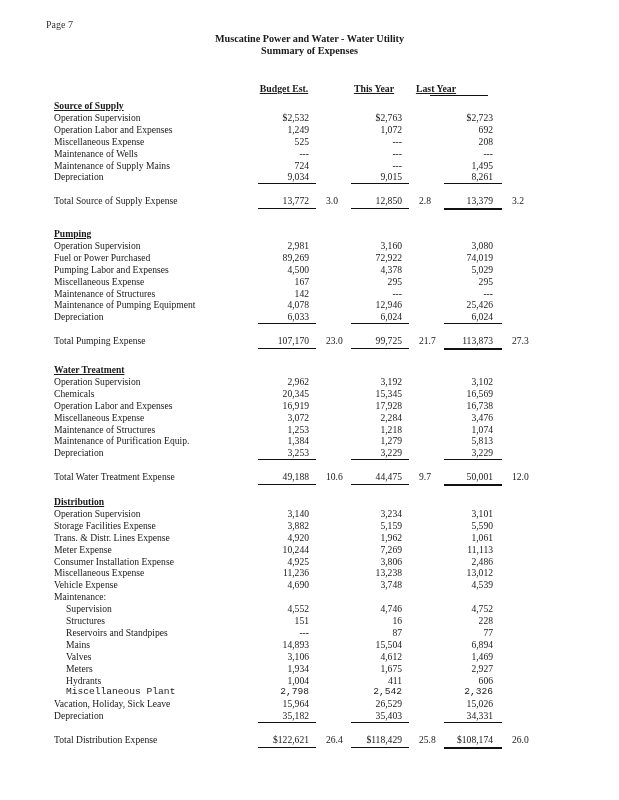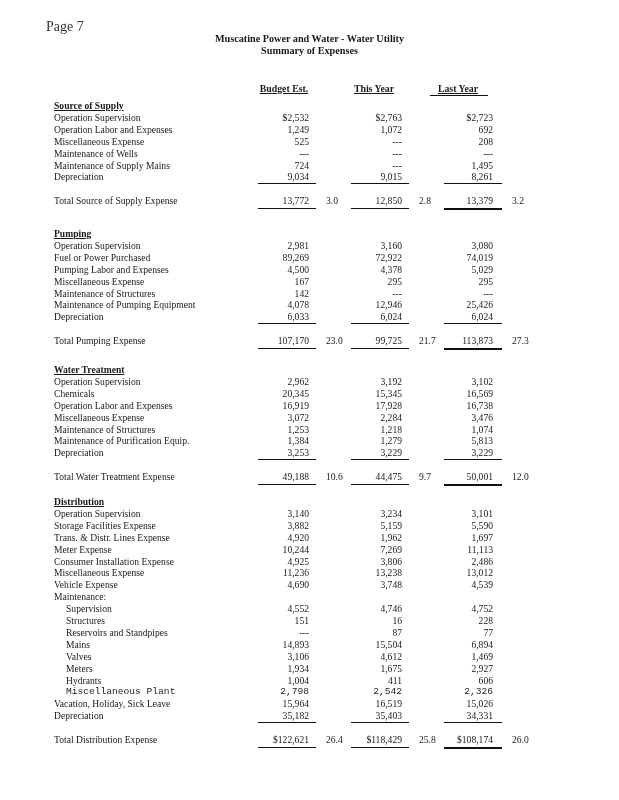--- a/index.html
+++ b/index.html
@@ -1,26 +1,26 @@
 <!DOCTYPE html>
 <html><head>
 <meta charset="utf-8">
 <style>
   html, body { margin: 0; padding: 0; background: #ffffff; }
   body {
     width: 619px; height: 800px; position: relative; overflow: hidden;
     font-family: "Liberation Serif", "DejaVu Serif", serif;
     color: #1a1a1a; font-size: 9.6px;
   }
-  .page-label { position: absolute; left: 46px; top: 19px; font-size: 14px; color: #333; }
+  .page-label { position: absolute; left: 46px; top: 19px; font-size: 10px; color: #333; }
   .title-block { position: absolute; left: 0; top: 33px; width: 619px; text-align: center; font-weight: bold; font-size: 10.2px; line-height: 12px; }
   .col-head { position: absolute; top: 83px; font-weight: bold; font-size: 9.8px; text-decoration: underline; text-align: center; }
   .col-head.budget { left: 248px; width: 72px; }
   .col-head.this   { left: 338px; width: 72px; }
-  .col-head.last   { left: 422px; width: 72px; text-align: center; }
+  .col-head.last   { left: 400px; width: 72px; text-align: center; }
   .last-overline { position: absolute; left: 430px; top: 95px; width: 58px; height: 1px; background: #111; }
 
   .row { position: absolute; left: 0; width: 619px; height: 12px; line-height: 12px; }
   .row .label { position: absolute; left: 54px; white-space: nowrap; }
   .row .label.indent { left: 66px; }
   .row .label.section { font-weight: bold; text-decoration: underline; }
   .row .num { position: absolute; width: 70px; text-align: right; white-space: nowrap; }
   .row .num.b { left: 239px; }
   .row .num.t { left: 332px; }
   .row .num.l { left: 423px; }
@@ -235,21 +235,21 @@
     <div class="row" style="top: 519.8px;">
       <span class="label">Storage Facilities Expense</span>
       <span class="num b">3,882</span>
       <span class="num t">5,159</span>
       <span class="num l">5,590</span>
     </div>
     <div class="row" style="top: 531.7px;">
       <span class="label">Trans. &amp; Distr. Lines Expense</span>
       <span class="num b">4,920</span>
       <span class="num t">1,962</span>
-      <span class="num l">1,697</span>
+      <span class="num l">1,061</span>
     </div>
     <div class="row" style="top: 543.6px;">
       <span class="label">Meter Expense</span>
       <span class="num b">10,244</span>
       <span class="num t">7,269</span>
       <span class="num l">11,113</span>
     </div>
     <div class="row" style="top: 555.5px;">
       <span class="label">Consumer Installation Expense</span>
       <span class="num b">4,925</span>
@@ -318,21 +318,21 @@
     </div>
     <div class="row" style="top: 686.4px; font-family: Liberation Mono, monospace;">
       <span class="label indent">Miscellaneous Plant</span>
       <span class="num b">2,798</span>
       <span class="num t">2,542</span>
       <span class="num l">2,326</span>
     </div>
     <div class="row" style="top: 698.3px;">
       <span class="label">Vacation, Holiday, Sick Leave</span>
       <span class="num b">15,964</span>
-      <span class="num t">16,519</span>
+      <span class="num t">26,529</span>
       <span class="num l">15,026</span>
     </div>
     <div class="row" style="top: 710.2px;">
       <span class="label">Depreciation</span>
       <span class="num b">35,182</span>
       <span class="num t">35,403</span>
       <span class="num l">34,331</span>
     </div>
     <div class="uline b" style="top: 721.6px;"></div>
     <div class="uline t" style="top: 721.6px;"></div>

